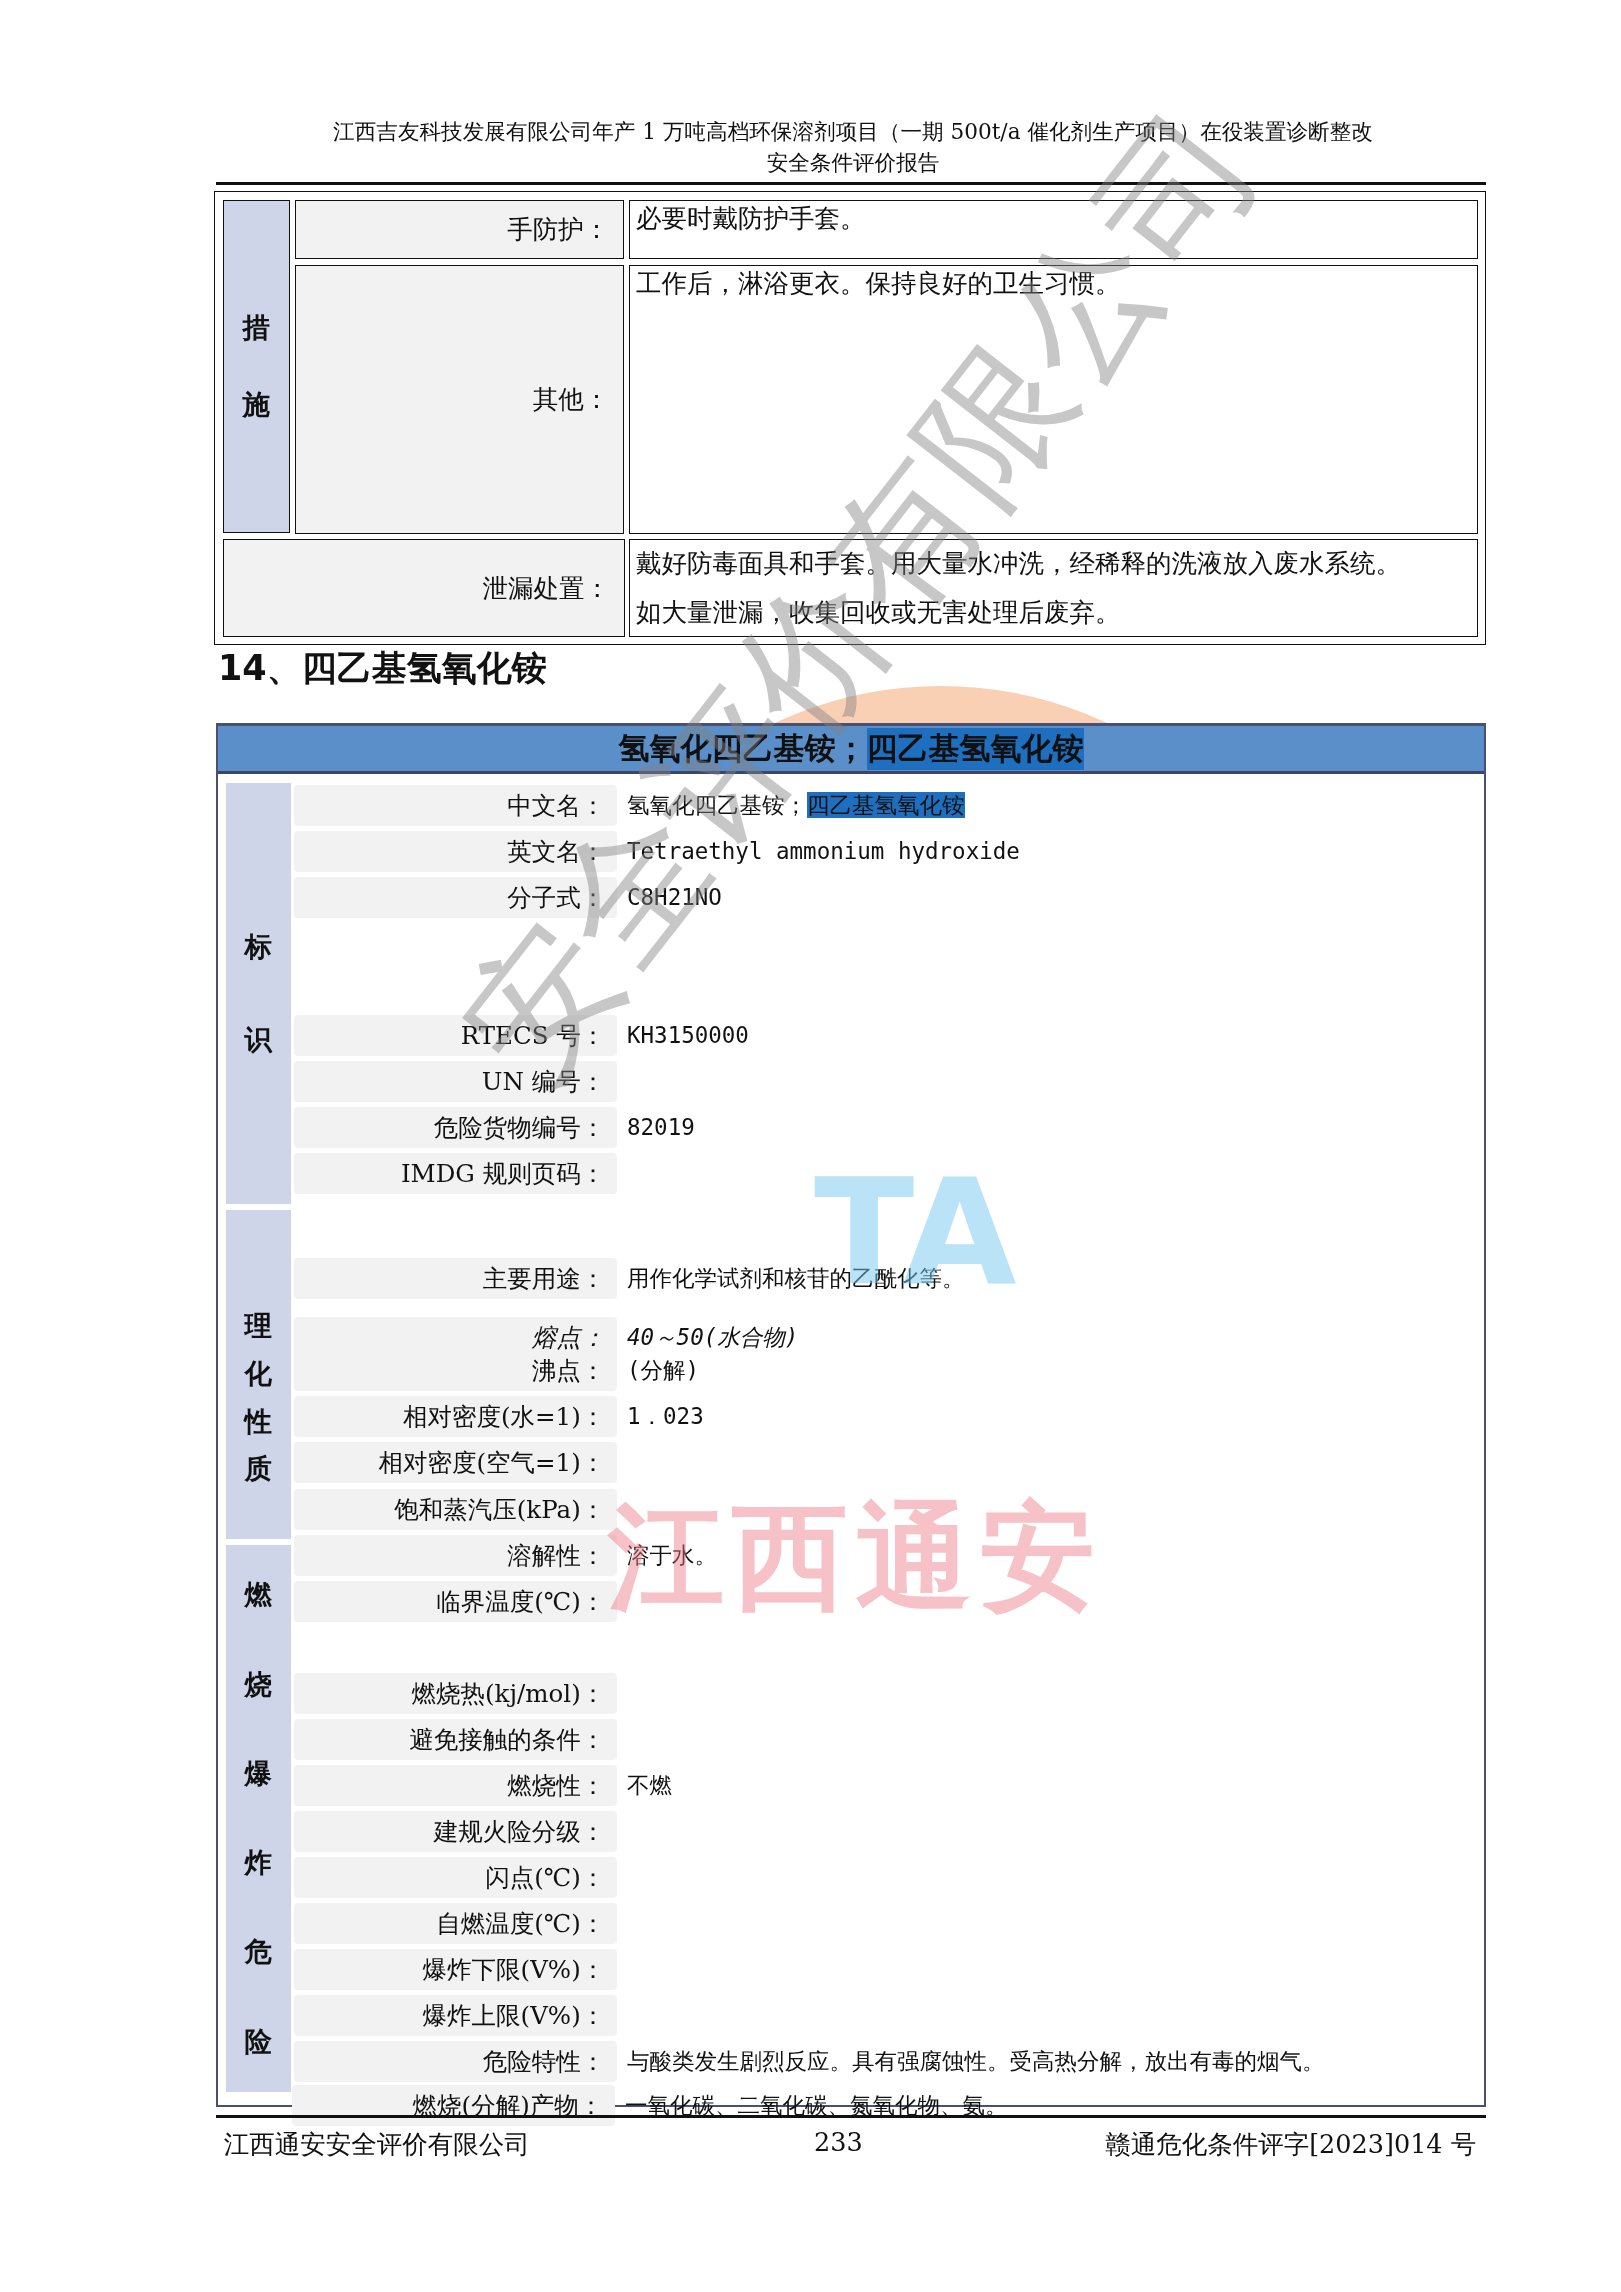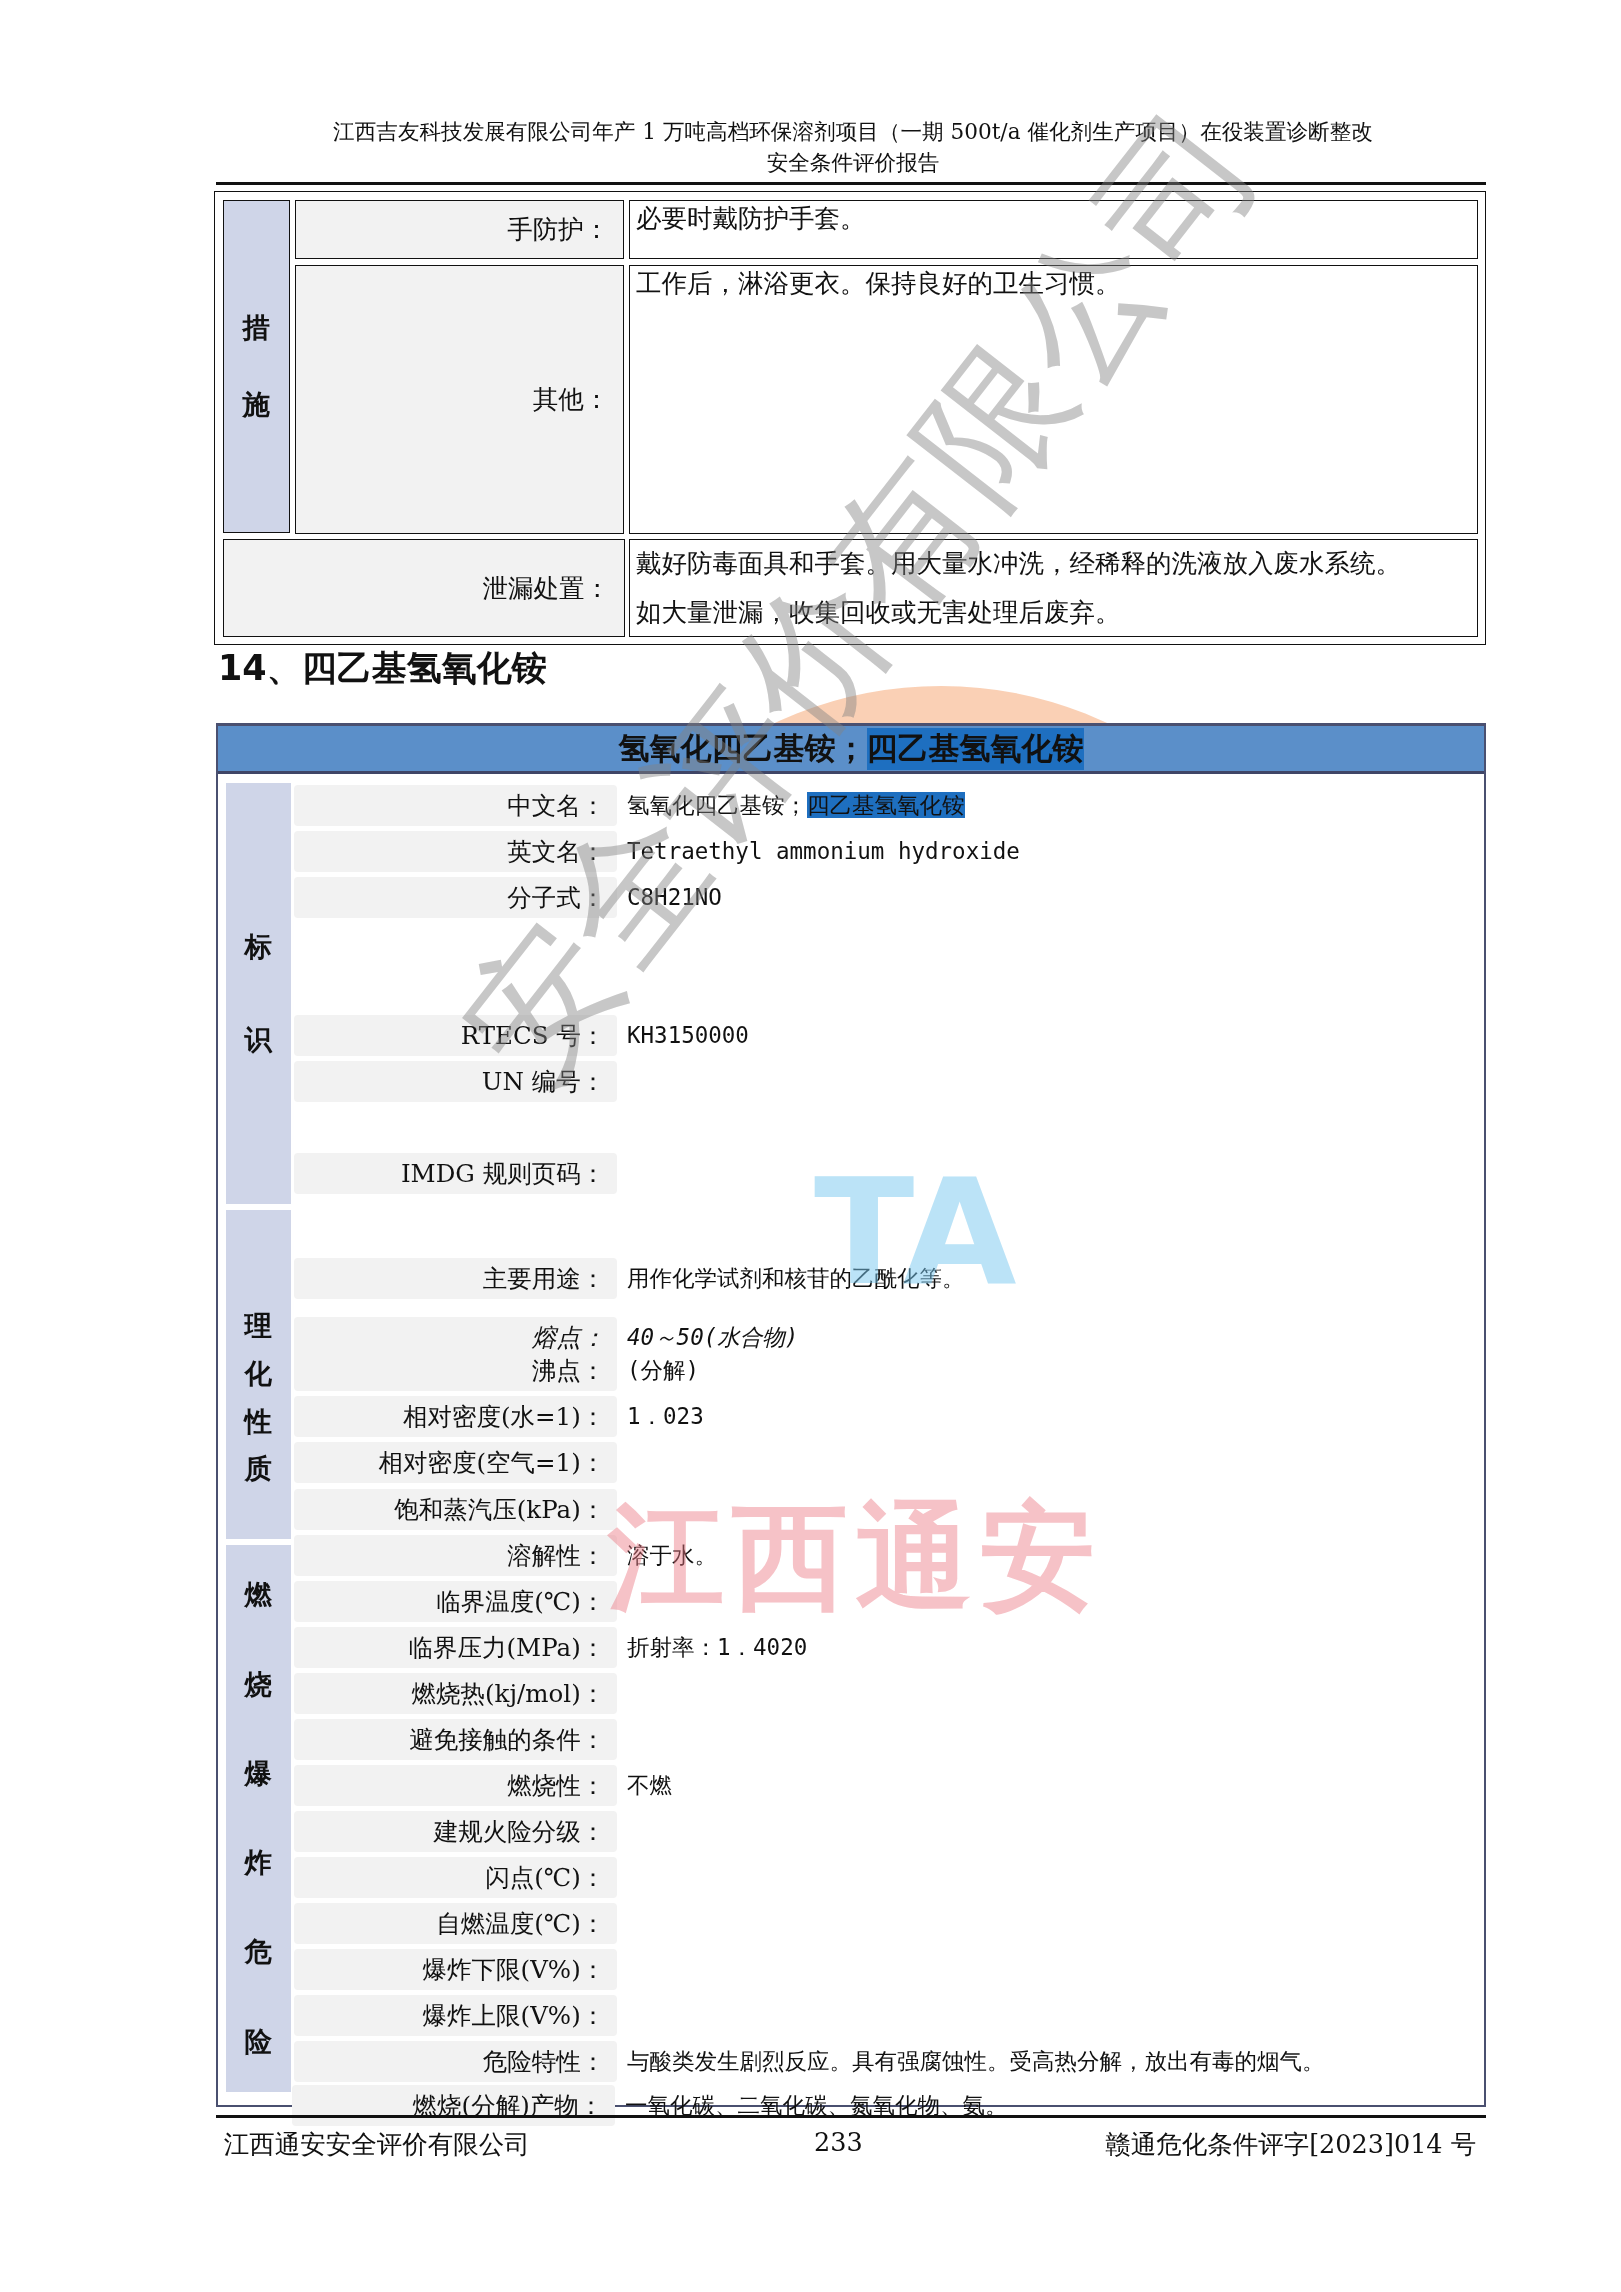--- a/index.html
+++ b/index.html
@@ -144,20 +144,24 @@
       <div class="v">C8H21NO</div>
     </div>
   <div class="row" style="top:289px;">
       <div class="k">RTECS 号：</div>
       <div class="v">KH3150000</div>
     </div>
   <div class="row" style="top:335px;">
       <div class="k">UN 编号：</div>
       <div class="v"></div>
     </div>
+  <div class="row" style="top:381px;">
+      <div class="k">危险货物编号：</div>
+      <div class="v">82019</div>
+    </div>
   <div class="row" style="top:427px;">
       <div class="k">IMDG 规则页码：</div>
       <div class="v"></div>
     </div>
 
   <div class="row" style="top:532px;">
       <div class="k">主要用途：</div>
       <div class="v">用作化学试剂和核苷的乙酰化等。</div>
     </div>
   <div class="row" style="top:591px;font-style:italic;">
@@ -180,24 +184,20 @@
       <div class="k">饱和蒸汽压(kPa)：</div>
       <div class="v"></div>
     </div>
   <div class="row" style="top:809px;">
       <div class="k">溶解性：</div>
       <div class="v">溶于水。</div>
     </div>
   <div class="row" style="top:855px;">
       <div class="k">临界温度(℃)：</div>
       <div class="v"></div>
-    </div>
-  <div class="row" style="top:901px;">
-      <div class="k">临界压力(MPa)：</div>
-      <div class="v">折射率：1．4020</div>
     </div>
   <div class="row" style="top:947px;">
       <div class="k">燃烧热(kj/mol)：</div>
       <div class="v"></div>
     </div>
 
   <div class="row" style="top:993px;">
       <div class="k">避免接触的条件：</div>
       <div class="v"></div>
     </div>

